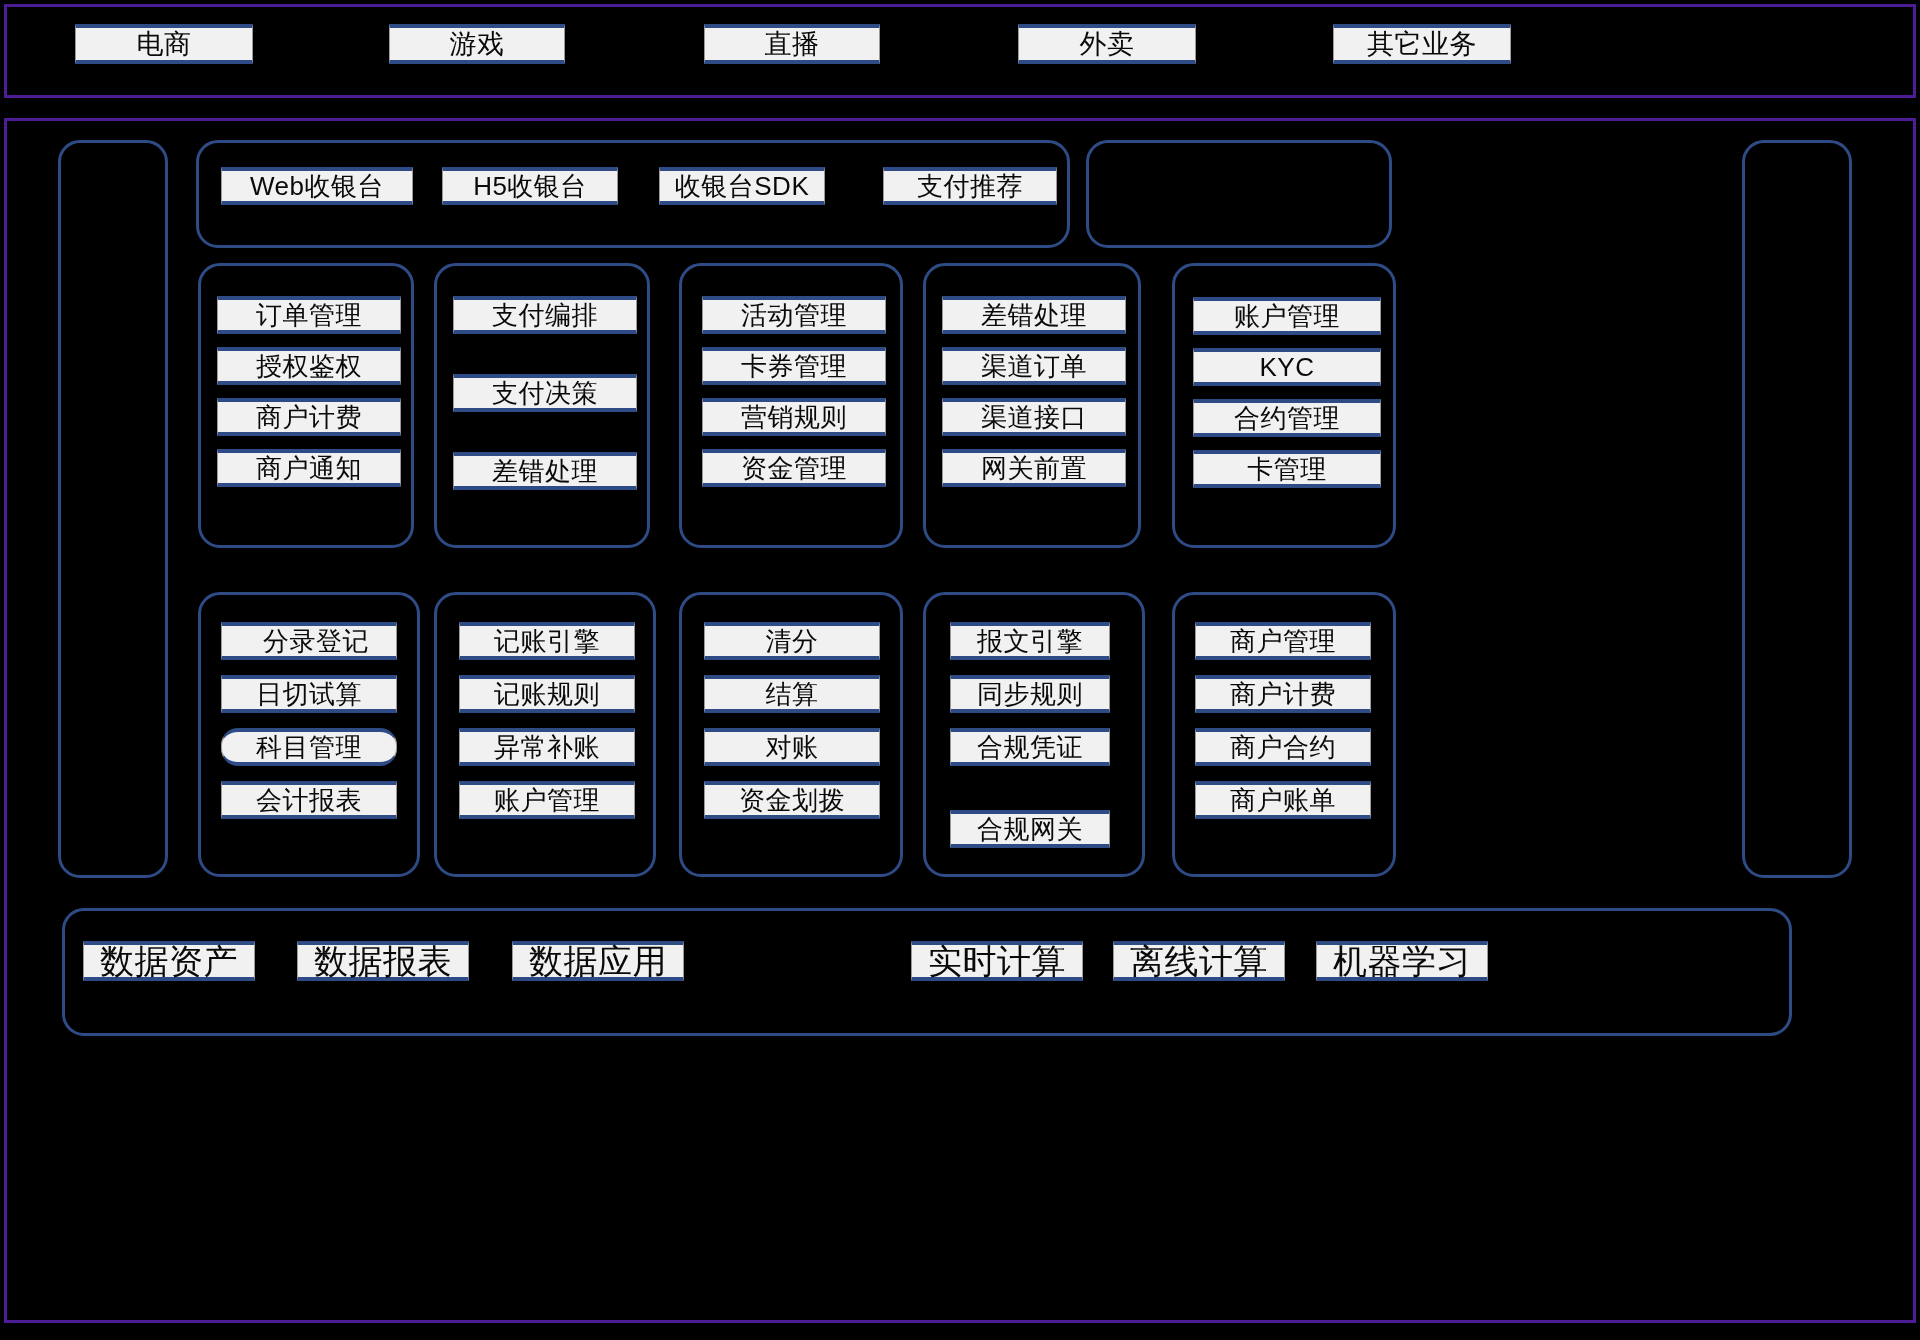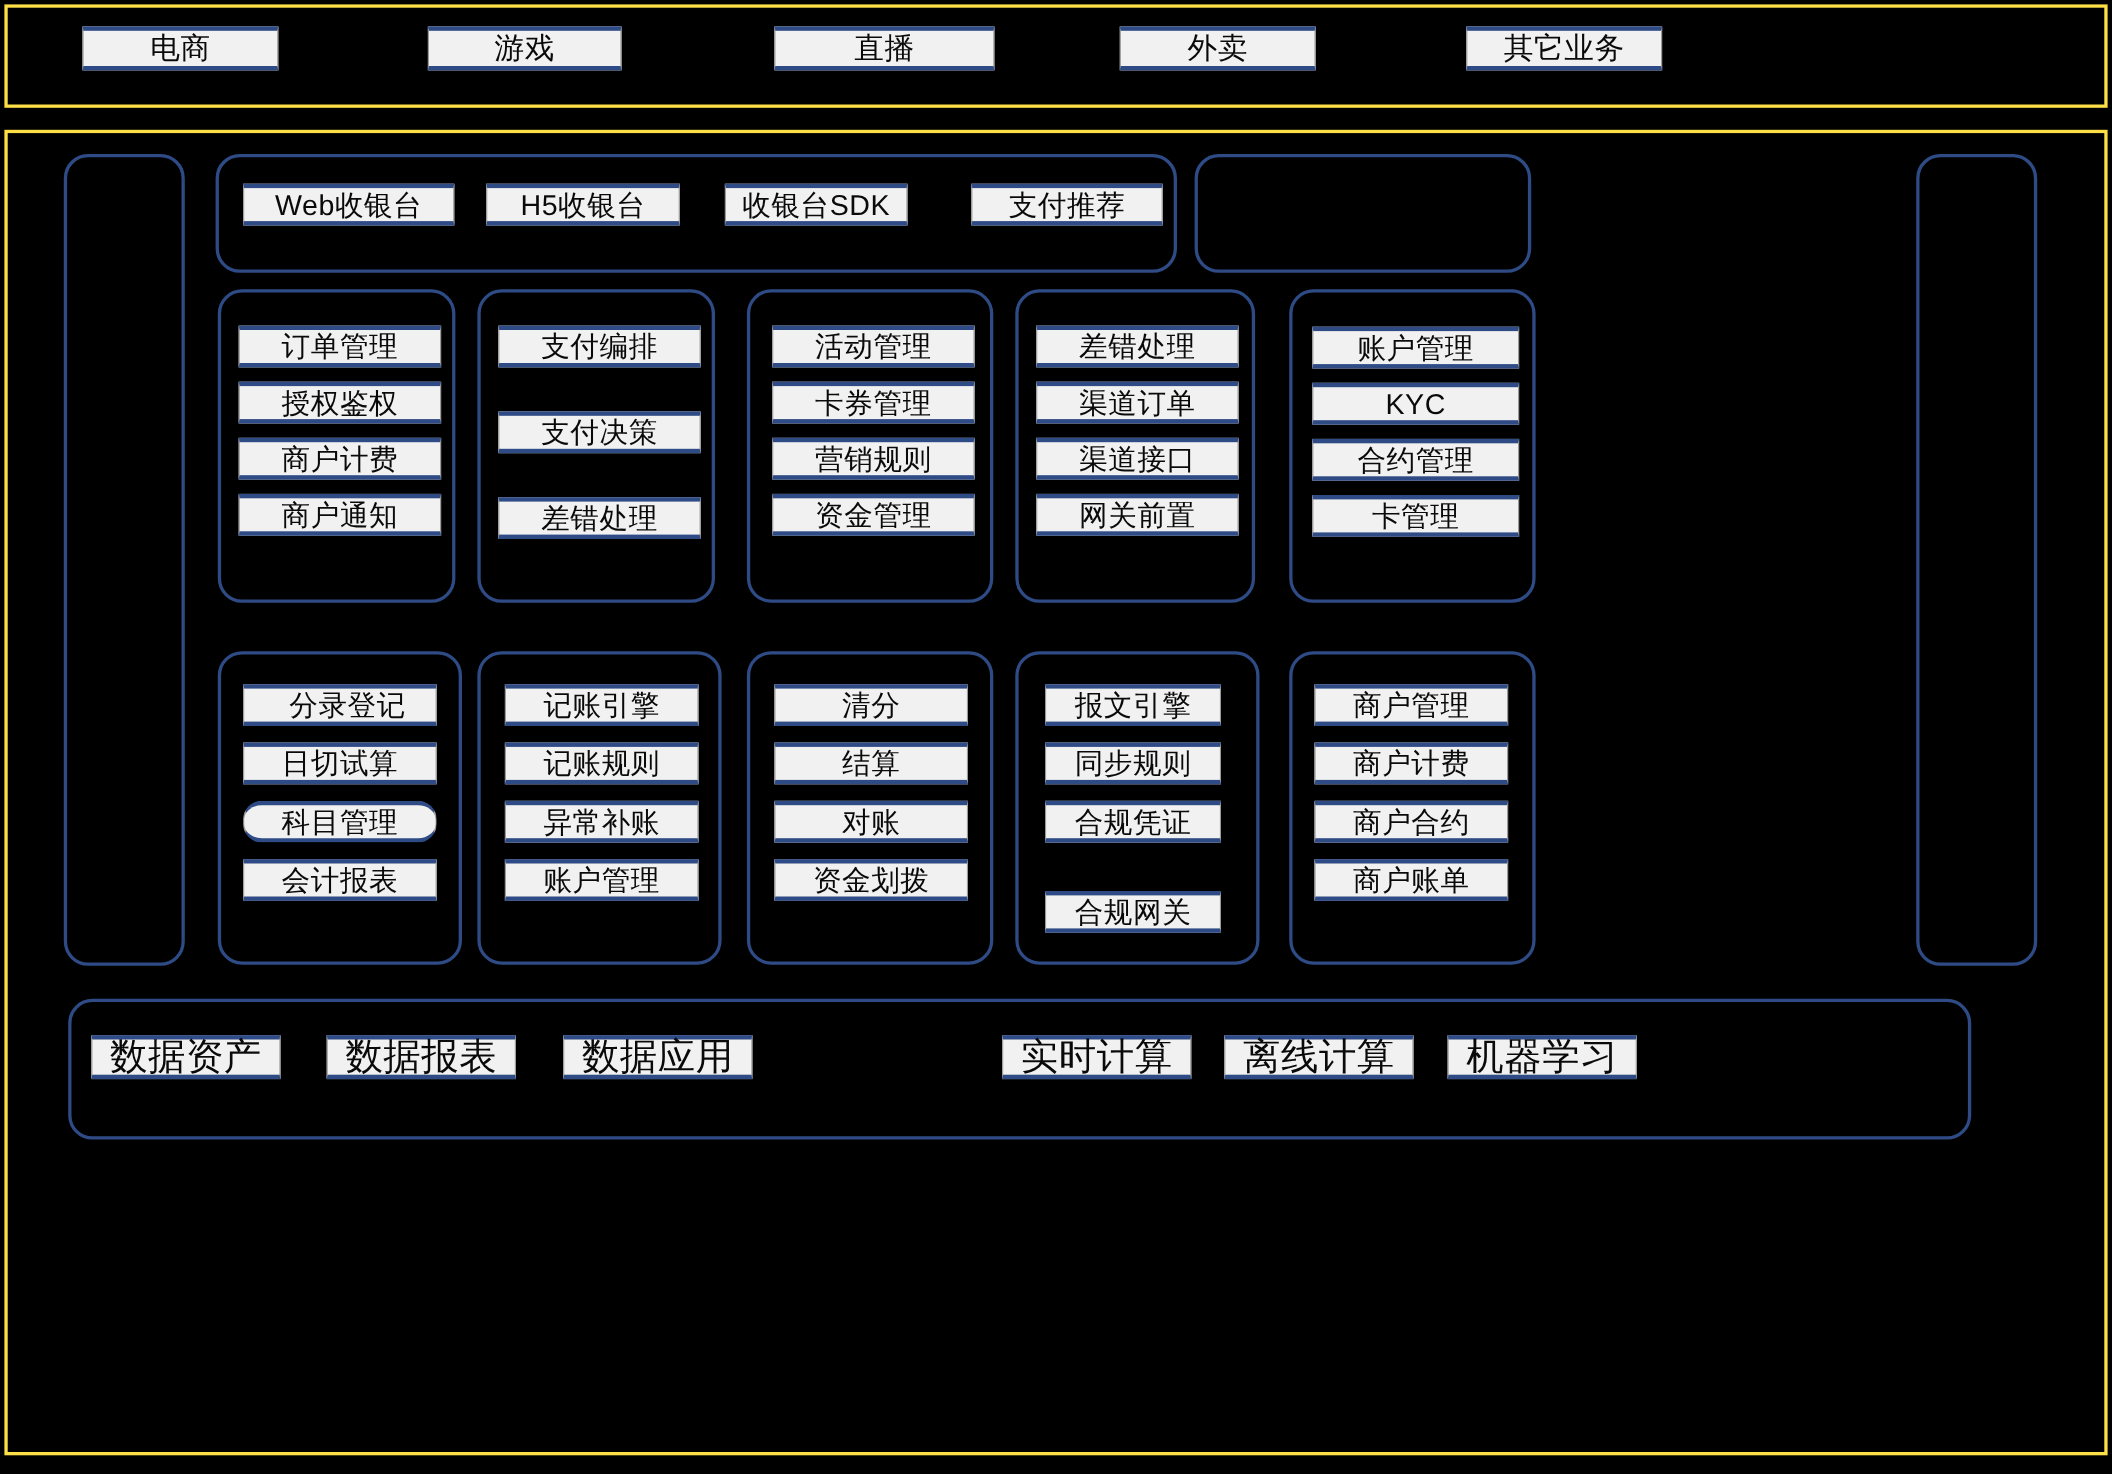--- a/index.html
+++ b/index.html
@@ -12,21 +12,21 @@
     height: 1340px;
     font-family: "Liberation Sans", "DejaVu Sans", sans-serif;
     color: #111111;
     overflow: hidden;
     position: relative;
   }
 
   
   .panel {
     position: absolute;
-    border: 3px solid #fde047;
+    border: 3px solid #4c1d95;
     background: #000000;
     box-sizing: border-box;
   }
   .rbox {
     border: 3px solid #2e4b86;
     border-radius: 22px;
     background: #000000;
     box-sizing: border-box;
     position: absolute;
   }
@@ -123,21 +123,21 @@
     height: 40px;
     font-size: 34px;
   }
 </style>
 </head>
 <body>
 
 <div class="panel" id="biz-band">
     <div class="chip" style="left: 68px; width: 178px;">电商</div>
     <div class="chip" style="left: 382px; width: 176px;">游戏</div>
-    <div class="chip" style="left: 697px; width: 200px;">直播</div>
+    <div class="chip" style="left: 697px; width: 176px;">直播</div>
     <div class="chip" style="left: 1011px; width: 178px;">外卖</div>
     <div class="chip" style="left: 1326px; width: 178px;">其它业务</div>
   </div>
 
 <div class="panel" id="platform-frame"></div>
 
 <div class="rbox" id="left-rail"></div>
 <div class="rbox" id="right-rail"></div>
 
 <div class="rbox" id="cashier-group">

